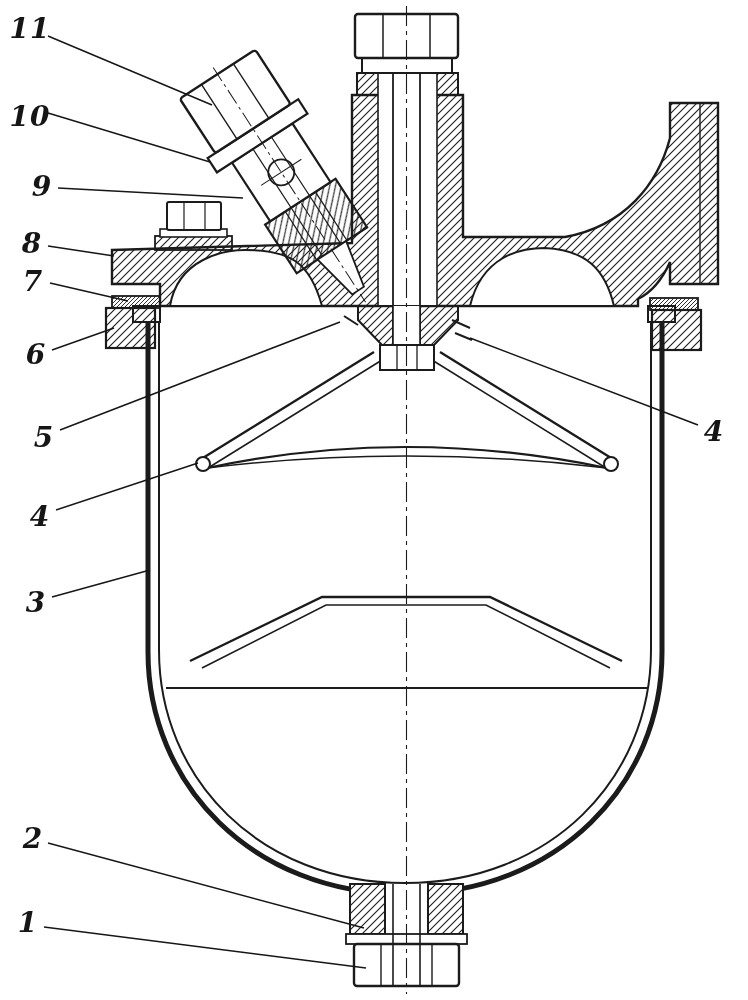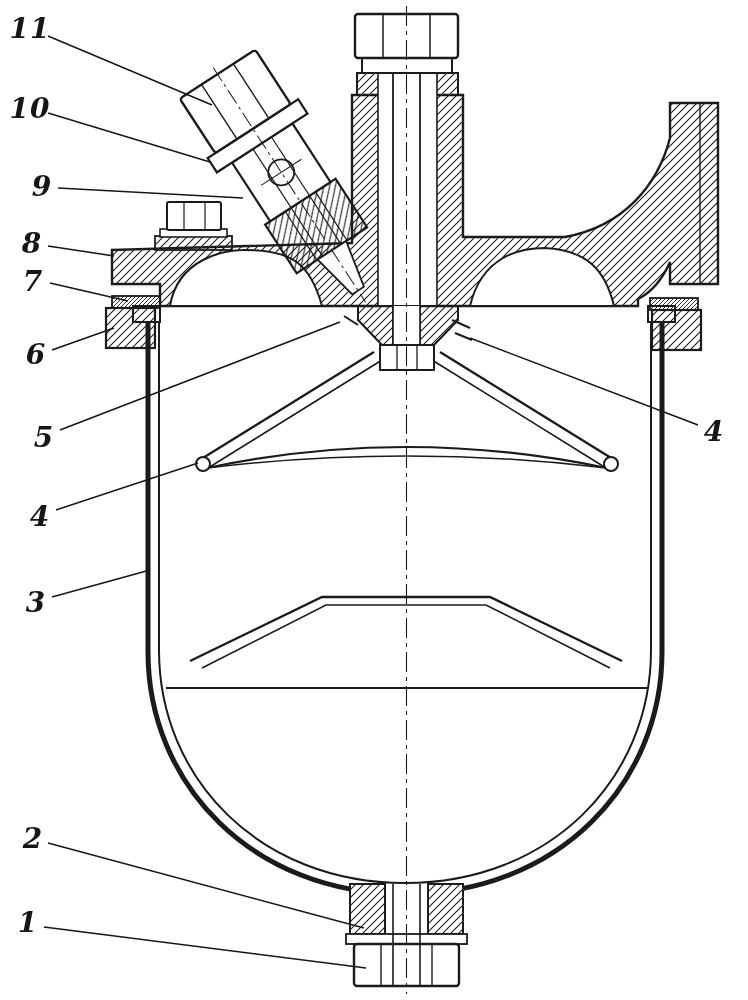--- a/index.html
+++ b/index.html
@@ -163,21 +163,21 @@
     <line x1="44" y1="927" x2="366" y2="968"></line>
     <line x1="698" y1="425" x2="470" y2="338"></line>
   </g>
 
   <g>
     <line x1="406.5" y1="6" x2="406.5" y2="994" stroke="#1b1b1b" stroke-width="1.1" stroke-dasharray="20 5 4 5"></line>
   </g>
 </svg>
 
 <div class="callout" style="left:30px;  top:28px;">11</div>
-<div class="callout" style="left:30px;  top:108px;">10</div>
+<div class="callout" style="left:30px;  top:116px;">10</div>
 <div class="callout" style="left:42px;  top:186px;">9</div>
 <div class="callout" style="left:32px;  top:243px;">8</div>
 <div class="callout" style="left:33px;  top:281px;">7</div>
 <div class="callout" style="left:36px;  top:354px;">6</div>
 <div class="callout" style="left:44px;  top:437px;">5</div>
 <div class="callout" style="left:40px;  top:516px;">4</div>
 <div class="callout" style="left:36px;  top:602px;">3</div>
 <div class="callout" style="left:33px;  top:838px;">2</div>
 <div class="callout" style="left:28px;  top:922px;">1</div>
 <div class="callout" style="left:714px; top:431px;">4</div>

